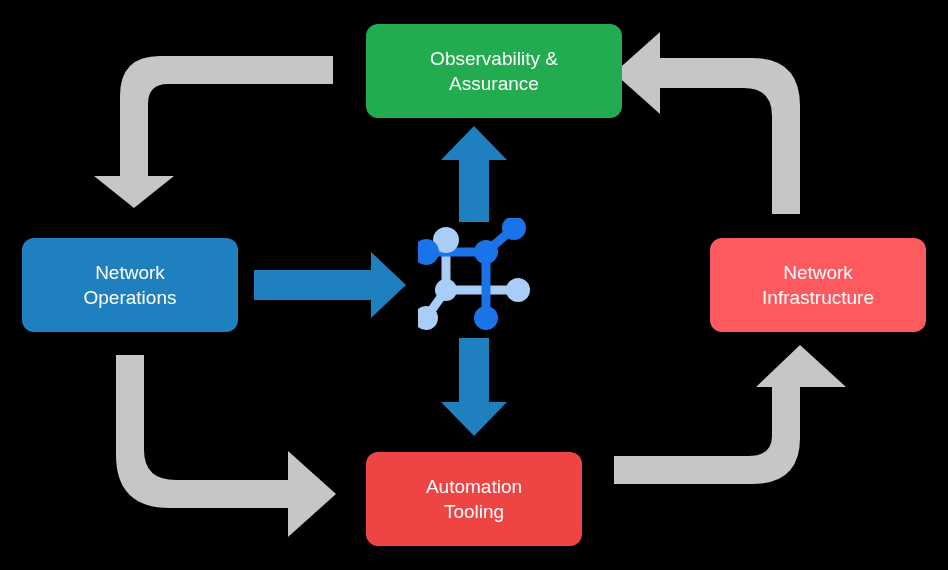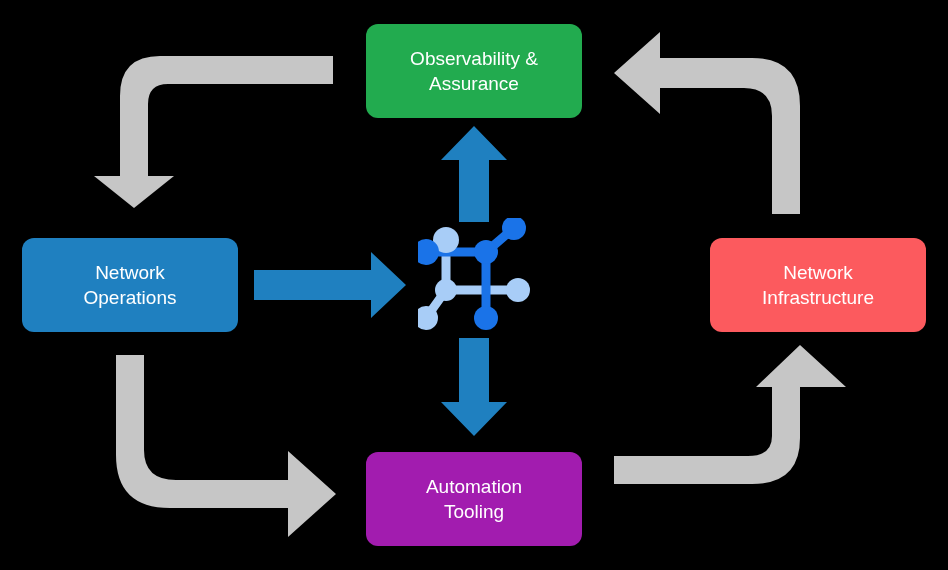--- a/index.html
+++ b/index.html
@@ -38,21 +38,21 @@
     line-height: 1.32;
     font-family: "Liberation Sans", sans-serif;
     box-sizing: border-box;
     padding: 4px 10px;
     white-space: pre-line;
     z-index: 5;
   }
   #box-observability {
     left: 366px;
     top: 24px;
-    width: 216px;
+    width: 256px;
     height: 94px;
   }
   #box-operations {
     left: 22px;
     top: 238px;
     width: 216px;
     height: 94px;
   }
   #box-infrastructure {
     left: 710px;
@@ -128,18 +128,18 @@
   <div class="node-box" id="box-operations" style="background: rgb(31, 128, 192);">
     <span>Network
 Operations</span>
   </div>
 
   <div class="node-box" id="box-infrastructure" style="background: rgb(252, 90, 94);">
     <span>Network
 Infrastructure</span>
   </div>
 
-  <div class="node-box" id="box-automation" style="background: #a21caf; justify-content: center;">
+  <div class="node-box" id="box-automation" style="background: #ef4444; justify-content: center;">
     <span>Automation
 Tooling</span>
   </div>
 
 </div>
 
 </body></html>

